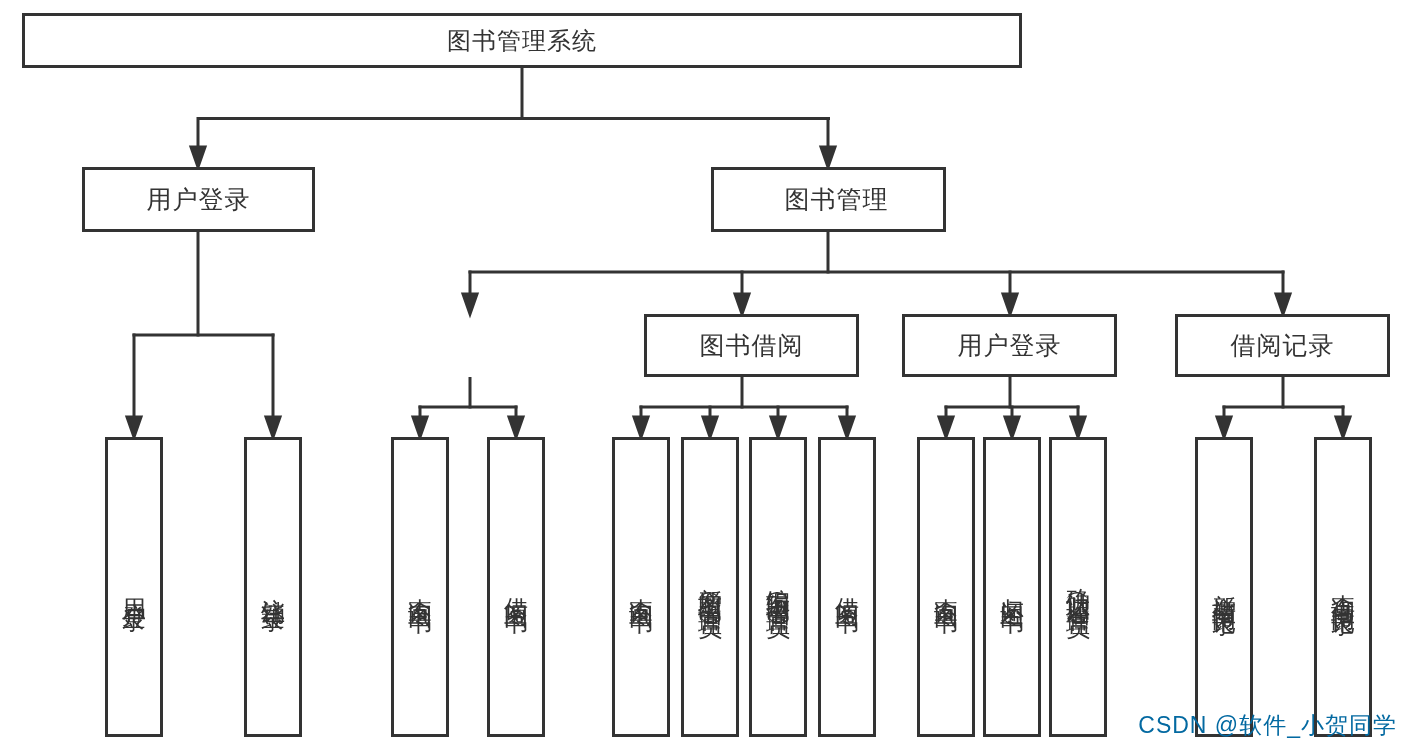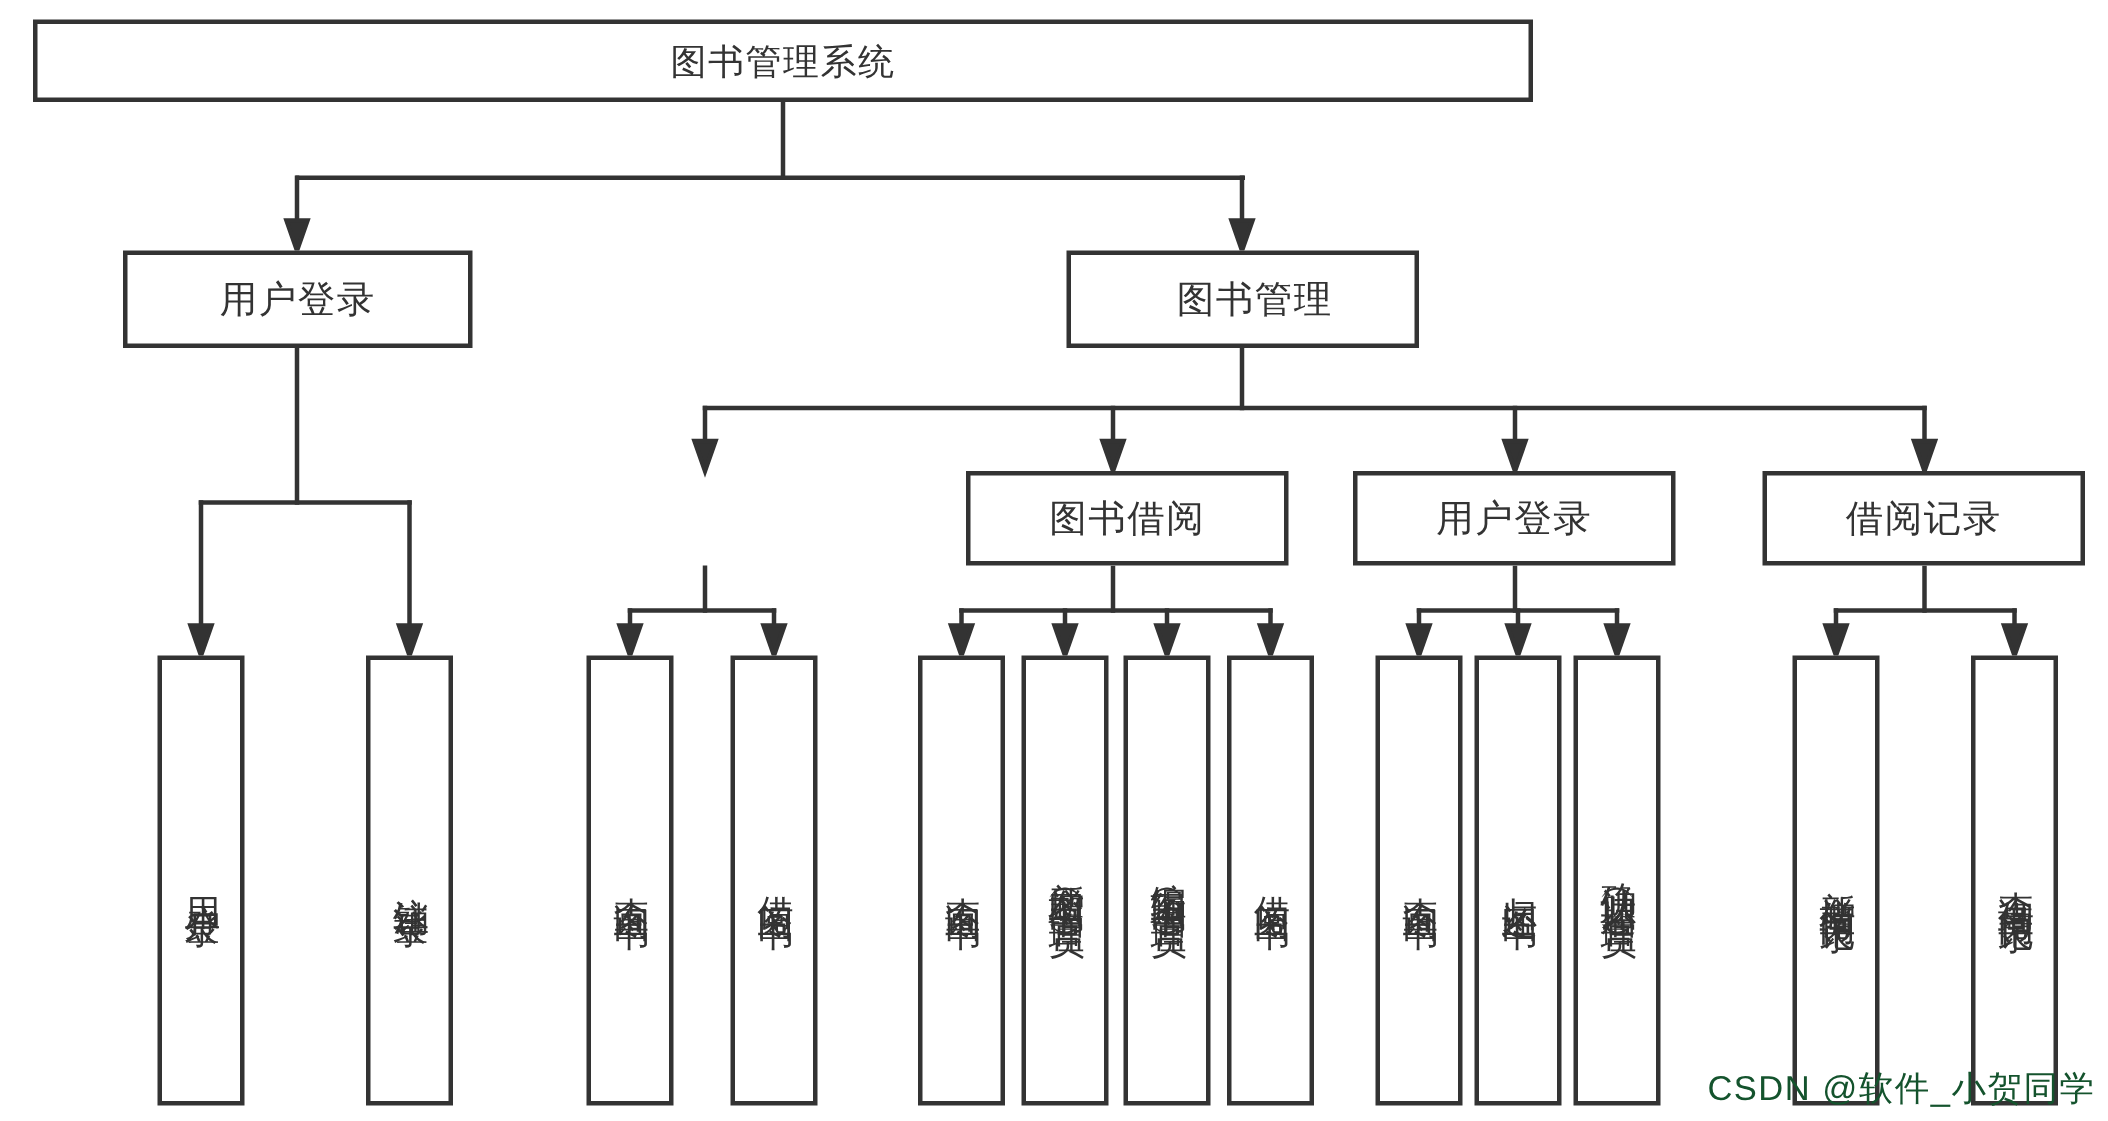--- a/index.html
+++ b/index.html
@@ -67,21 +67,21 @@
   #l-cb-query   { left: 917px; }
   #l-cb-return  { left: 983px; }
   #l-cb-confirm { left: 1049px; }
   #l-br-add     { left: 1195px; }
   #l-br-query   { left: 1314px; }
   #watermark {
     position: absolute;
     right: 8px;
     top: 710px;
     font-size: 23px;
-    color: #14532d;
+    color: #0369a1;
     letter-spacing: 1px;
     white-space: nowrap;
   }
 </style>
 </head>
 <body>
 
 <div id="stage">
 
   <svg id="connectors" viewBox="0 0 1405 747" xmlns="http://www.w3.org/2000/svg">

